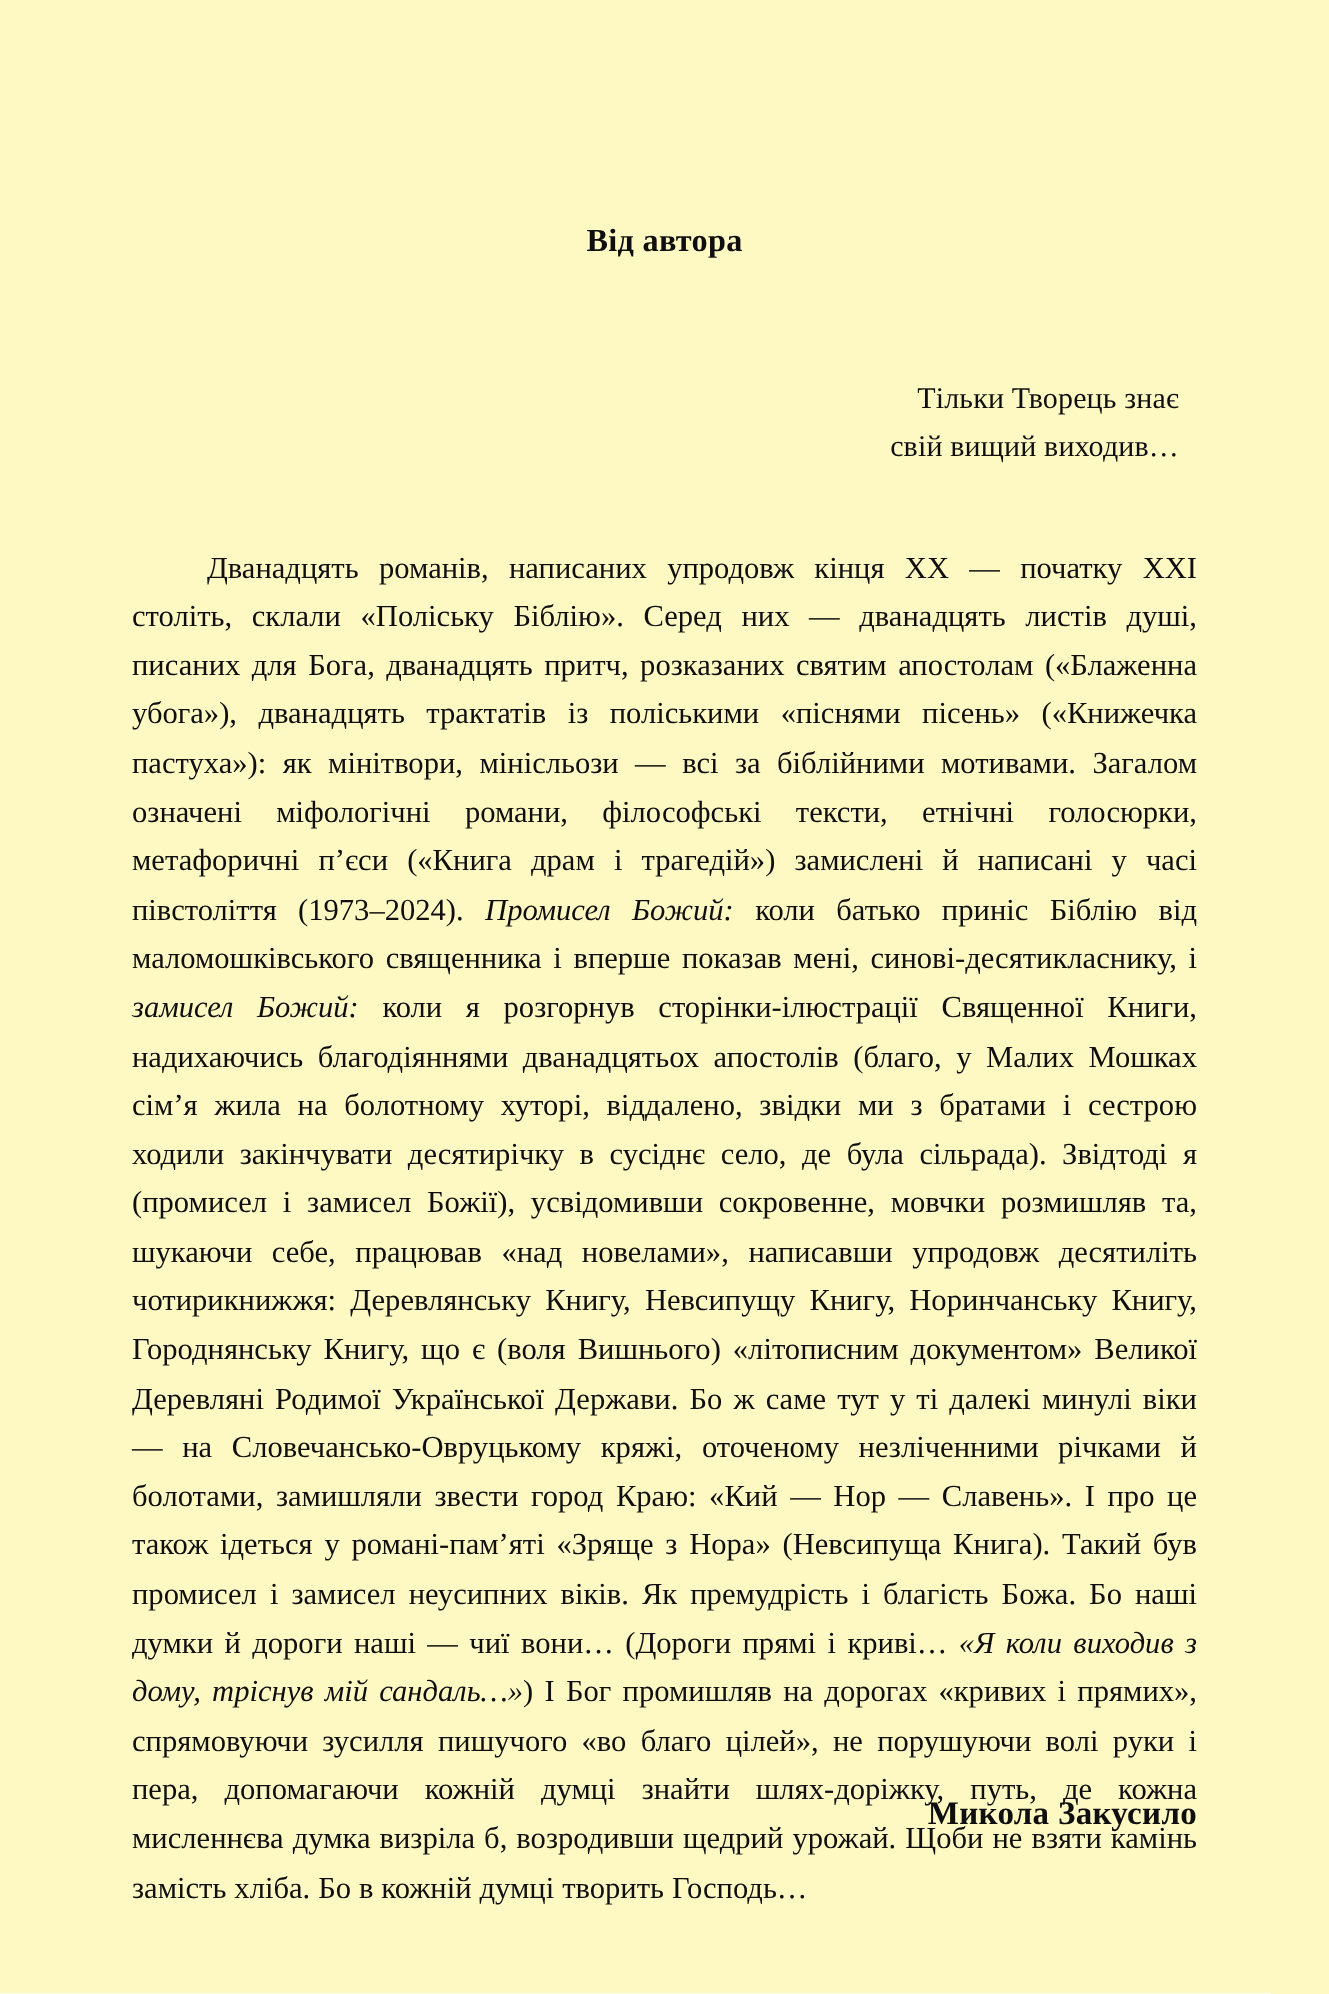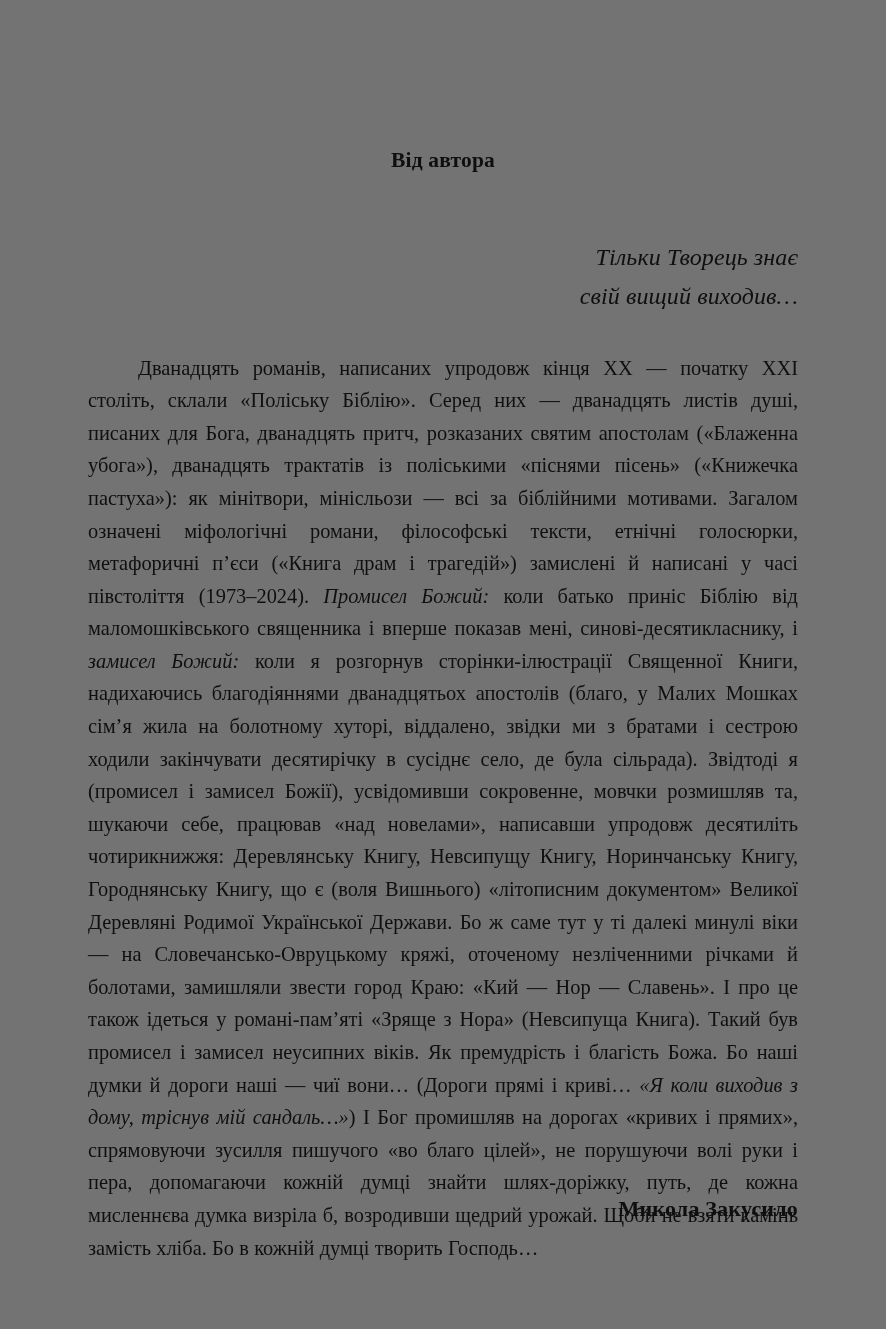--- a/index.html
+++ b/index.html
@@ -16,41 +16,40 @@
     color: #100f0f;
     -webkit-font-smoothing: antialiased;
   }
 
   .page {
     position: relative;
     width: 886px;
     height: 1329px;
     box-sizing: border-box;
     padding: 0 88px;
-    background: #737373;
+    background: #fef9c3;
   }
 
   
   .chapter-title {
     margin: 0;
     padding-top: 148px;
     text-align: center;
     font-size: 21.5px;
     font-weight: bold;
     letter-spacing: 0.2px;
     line-height: 1.2;
   }
 
   
   .epigraph {
-    margin: 0;
+    margin: 12px;
     padding-top: 64px;
     text-align: right;
-    font-style: italic;
-    font-size: 24px;
+    font-size: 20px;
     line-height: 1.62;
     letter-spacing: 0.1px;
   }
   .epigraph .epi-line {
     display: block;
     white-space: nowrap;
   }
 
   
   .body-copy {

